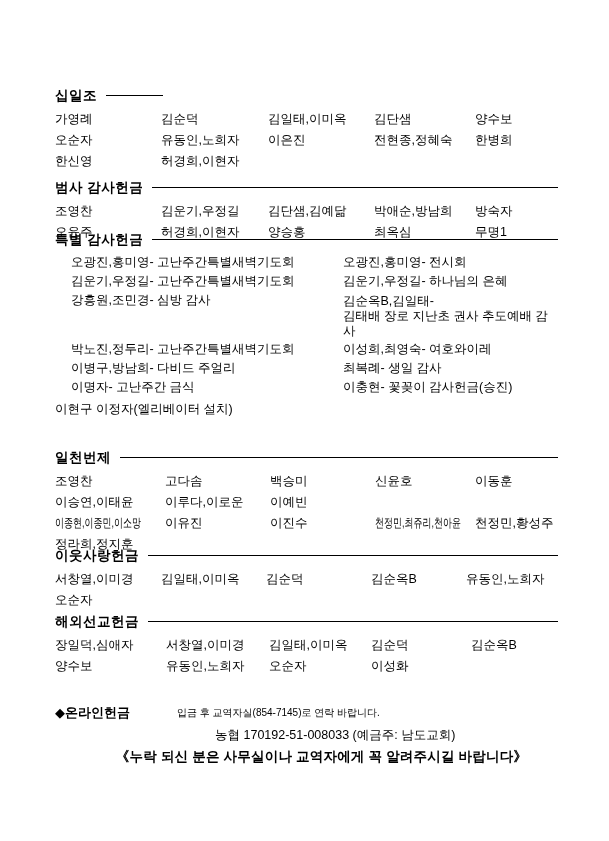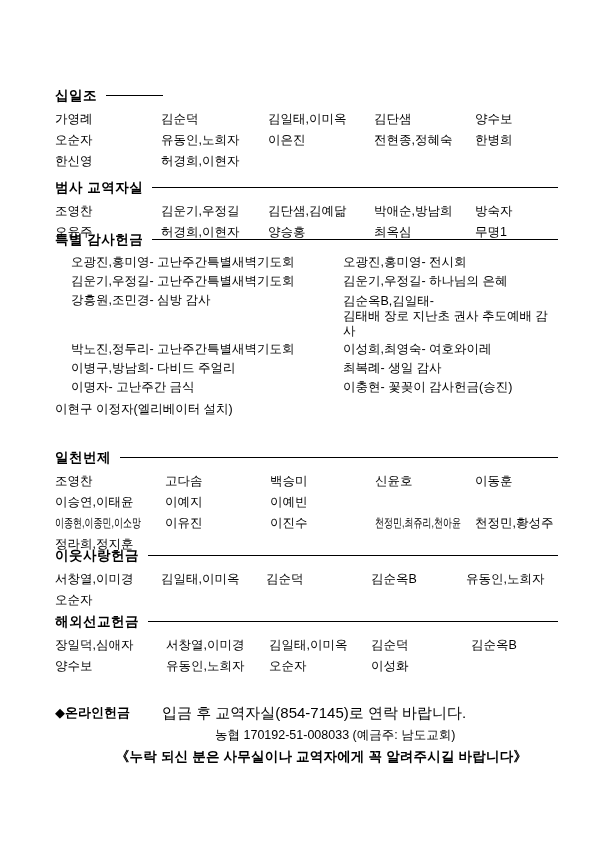--- a/index.html
+++ b/index.html
@@ -37,21 +37,21 @@
     font-size:12.5px; line-height:19px; white-space:pre-line;margin-left:16px;
   }
   .pair-cell.multiline { line-height:15px; padding-top:3px; padding-bottom:1px; }
   .single-line { font-size:12.5px; line-height:19px; }
   .online { position:absolute; left:0; width:100%; }
   .online-row { display:flex; }
   .online-label {
     font-weight:bold; font-size:13px; line-height:22px;
     white-space:nowrap;
   }
-  .online-text { font-size:15px; line-height:22px; margin-left:32px; white-space:nowrap; }
+  .online-text { font-size:10px; line-height:22px; margin-left:47px; white-space:nowrap; }
   .online-text2 { font-size:12.5px; line-height:22px; margin-left:160px; white-space:nowrap; }
   .online-notice {
     font-weight:bold; font-size:13.5px; line-height:22px;
     margin-left:30px; white-space:nowrap; letter-spacing:0.2px;text-align:center;
   }
 </style>
 </head>
 <body>
 
 <div class="page">
@@ -79,21 +79,21 @@
           </div>
           <div class="row-grid cols-a">
             <span class="cell">한신영</span>
             <span class="cell">허경희,이현자</span>
           </div>
         </div>
     </div>
 
     <div class="section" style="top:180px;">
       <div class="sec-head">
-        <span class="sec-title">범사 교역자실</span>
+        <span class="sec-title">범사 감사헌금</span>
         <span class="sec-rule"></span>
       </div>
       <div class="rows cols-a">
           <div class="row-grid cols-a">
             <span class="cell">조영찬</span>
             <span class="cell">김운기,우정길</span>
             <span class="cell">김단샘,김예닮</span>
             <span class="cell">박애순,방남희</span>
             <span class="cell">방숙자</span>
           </div>
@@ -141,21 +141,21 @@
       <div class="rows cols-b">
           <div class="row-grid cols-b">
             <span class="cell">조영찬</span>
             <span class="cell">고다솜</span>
             <span class="cell">백승미</span>
             <span class="cell">신윤호</span>
             <span class="cell">이동훈</span>
           </div>
           <div class="row-grid cols-b">
             <span class="cell">이승연,이태윤</span>
-            <span class="cell">이예지</span>
+            <span class="cell">이루다,이로운</span>
             <span class="cell">이예빈</span>
           </div>
           <div class="row-grid cols-b">
             <span class="cell condensed">이종현,이종민,이소망</span>
             <span class="cell">이유진</span>
             <span class="cell">이진수</span>
             <span class="cell condensed">천정민,최쥬리,천아윤</span>
             <span class="cell">천정민,황성주</span>
           </div>
           <div class="row-grid cols-b">

